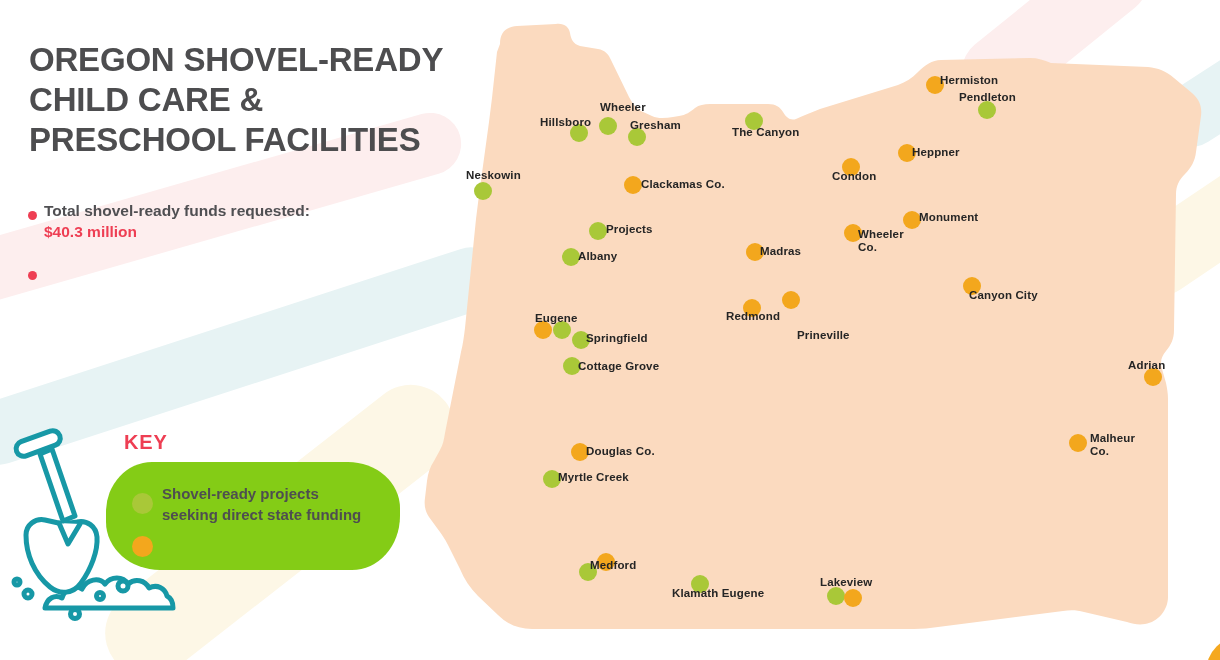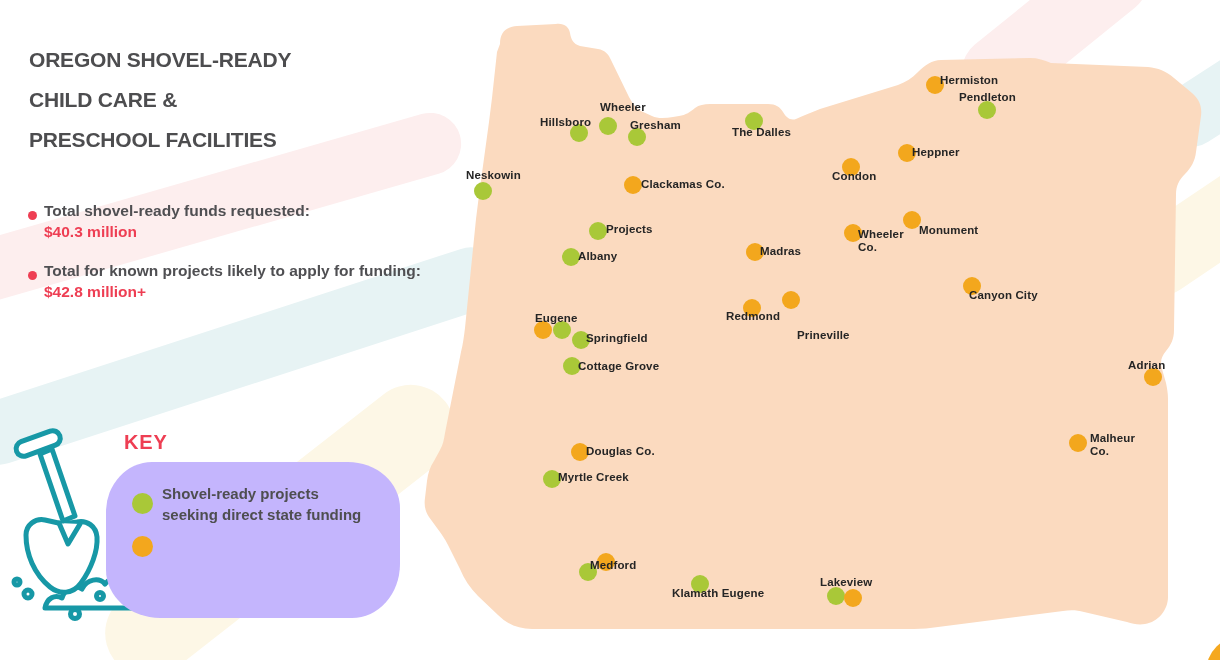--- a/index.html
+++ b/index.html
@@ -18,30 +18,30 @@
   .map-svg{position:absolute;left:0;top:0;width:1220px;height:660px;z-index:1;}
   .markers,.labels{position:absolute;left:0;top:0;width:1220px;height:660px;z-index:2;pointer-events:none;}
   .labels{z-index:3;}
   .dot{position:absolute;width:18px;height:18px;border-radius:50%;}
   .dot.green{background:var(--green,#a9c838);}
   .dot.orange{background:var(--orange,#f3a71d);}
   .city-label{position:absolute;font-size:11.5px;font-weight:bold;color:#252525;
               line-height:13px;letter-spacing:.15px;white-space:pre-line;}
   
   .title{position:absolute;left:29px;top:40px;width:450px;margin:0;z-index:4;
-         font-size:21px;line-height:40px;font-weight:800;letter-spacing:-.2px;color:#4d4d4f;}
+         font-size:33px;line-height:40px;font-weight:800;letter-spacing:-.2px;color:#4d4d4f;}
   .stat{position:absolute;left:44px;width:430px;z-index:4;font-size:15.5px;line-height:21px;font-weight:bold;color:#4f4f52;}
   .stat-1{top:200px;} .stat-2{top:260px;}
   .stat .value{color:var(--red,#ee3e53);}
   .stat-bullet{position:absolute;left:28px;width:9px;height:9px;border-radius:50%;background:var(--red,#ee3e53);z-index:4;}
   .sb-1{top:211px;} .sb-2{top:271px;}
   
   .key-heading{position:absolute;left:124px;top:431px;z-index:4;font-size:20px;font-weight:800;
                letter-spacing:.8px;color:var(--red,#ee3e53);}
-  .key-box{position:absolute;left:106px;top:462px;width:294px;height:156px;z-index:3;background:#c4b5fd;
+  .key-box{position:absolute;left:106px;top:462px;width:294px;height:108px;z-index:3;background:#84cc16;
            border-radius:46px 52px 48px 54px / 50px 46px 54px 48px;}
   .key-dot{position:absolute;width:21px;height:21px;border-radius:50%;}
   .kd-1{left:26px;top:31px;background:var(--green,#a9c838);}
   .kd-2{left:26px;top:74px;background:var(--orange,#f3a71d);}
   .key-text{position:absolute;left:56px;width:230px;font-size:15px;line-height:21px;font-weight:bold;
             color:#4e4e50;white-space:pre-line;}
   .kt-1{top:21px;} .kt-2{top:65px;}
   
   .shovel{position:absolute;left:5px;top:424px;width:175px;height:205px;z-index:2;}
   .shovel *{stroke:#1798a6;stroke-width:5;fill:#ffffff;stroke-linejoin:round;stroke-linecap:round;}
@@ -121,28 +121,28 @@
       <div class="dot orange" style="left: 571px; top: 443px;"></div>
       <div class="dot orange" style="left: 1144px; top: 368px;"></div>
       <div class="dot orange" style="left: 1069px; top: 434px;"></div>
       <div class="dot orange" style="left: 597px; top: 553px;"></div>
       <div class="dot orange" style="left: 844px; top: 589px;"></div>
     </div>
   <div class="labels">
       <div class="city-label" style="left: 540px; top: 116px;">Hillsboro</div>
       <div class="city-label" style="left: 600px; top: 101px;">Wheeler</div>
       <div class="city-label" style="left: 630px; top: 119px;">Gresham</div>
-      <div class="city-label" style="left: 732px; top: 126px;">The Dalles</div>
+      <div class="city-label" style="left: 732px; top: 126px;">The Canyon</div>
       <div class="city-label" style="left: 466px; top: 169px;">Neskowin</div>
       <div class="city-label" style="left: 940px; top: 74px;">Hermiston</div>
       <div class="city-label" style="left: 959px; top: 91px;">Pendleton</div>
       <div class="city-label" style="left: 912px; top: 146px;">Heppner</div>
       <div class="city-label" style="left: 832px; top: 170px;">Condon</div>
       <div class="city-label" style="left: 641px; top: 178px;">Clackamas Co.</div>
-      <div class="city-label" style="left: 919px; top: 224px;">Monument</div>
+      <div class="city-label" style="left: 919px; top: 211px;">Monument</div>
       <div class="city-label" style="left: 858px; top: 228px;">Wheeler
 Co.</div>
       <div class="city-label" style="left: 606px; top: 223px;">Projects</div>
       <div class="city-label" style="left: 760px; top: 245px;">Madras</div>
       <div class="city-label" style="left: 578px; top: 250px;">Albany</div>
       <div class="city-label" style="left: 938px; top: 289px; margin-left: 31px;">Canyon City</div>
       <div class="city-label" style="left: 797px; top: 293px; margin-top: 36px;">Prineville</div>
       <div class="city-label" style="left: 726px; top: 310px;">Redmond</div>
       <div class="city-label" style="left: 535px; top: 312px;">Eugene</div>
       <div class="city-label" style="left: 586px; top: 332px;">Springfield</div>
@@ -162,24 +162,20 @@
     <div>CHILD CARE &amp;</div>
     <div>PRESCHOOL FACILITIES</div>
   </h1>
 
   <span class="stat-bullet sb-1"></span>
   <div class="stat stat-1">
     <div class="label">Total shovel-ready funds requested:</div>
     <div class="value">$40.3 million</div>
   </div>
   <span class="stat-bullet sb-2"></span>
-  <div class="stat stat-2">
-    <div class="label">Total for known projects likely to apply for funding:</div>
-    <div class="value">$42.8 million+</div>
-  </div>
 
   <div class="key-heading">KEY</div>
   <div class="key-box">
     <span class="key-dot kd-1"></span>
     <div class="key-text kt-1">Shovel-ready projects
 seeking direct state funding</div>
     <span class="key-dot kd-2"></span>
   </div>
 
   <svg class="shovel" viewBox="0 0 175 205" aria-hidden="true">

